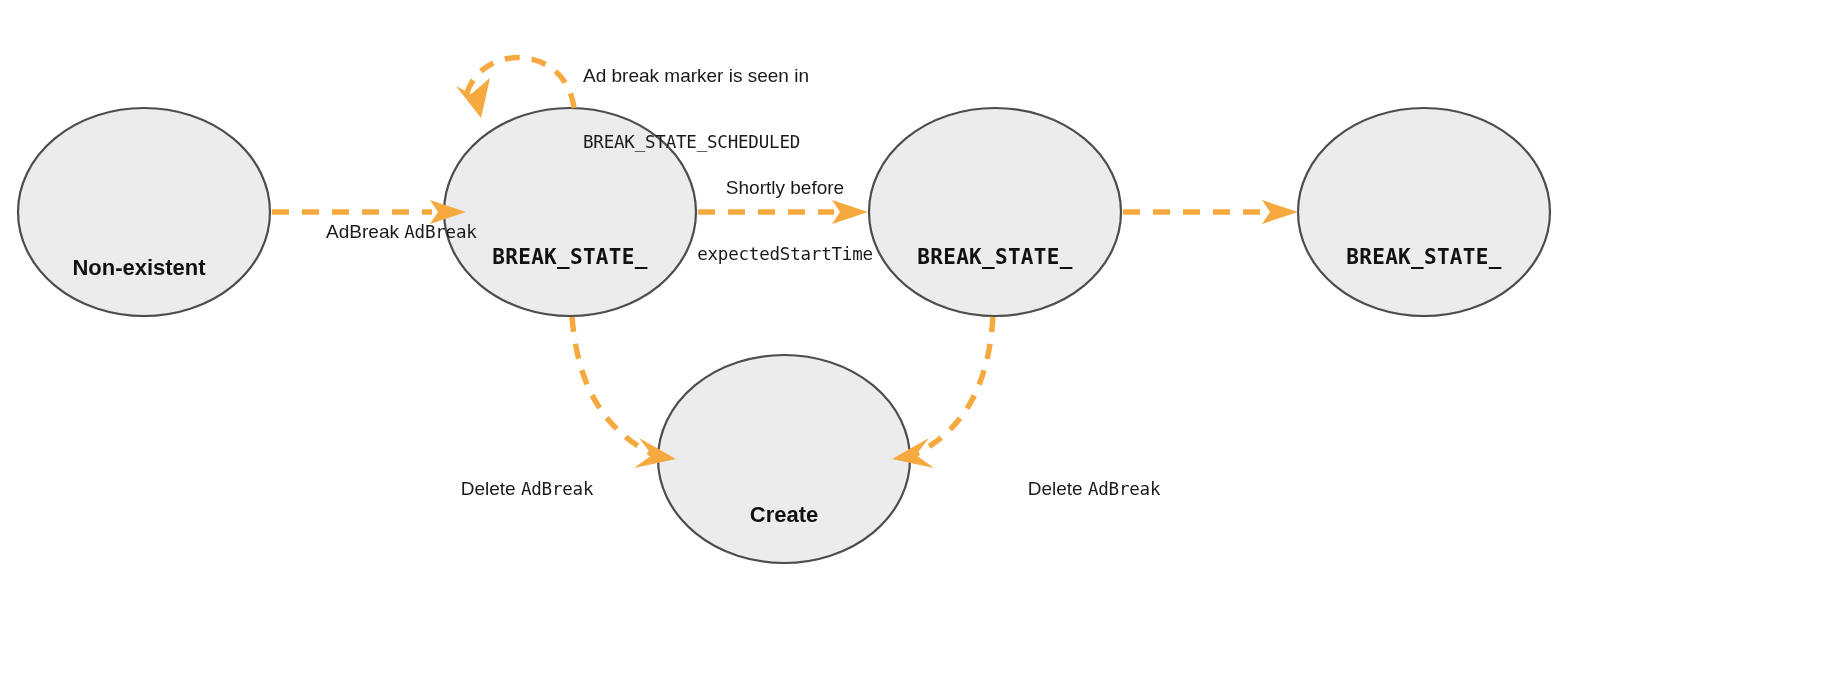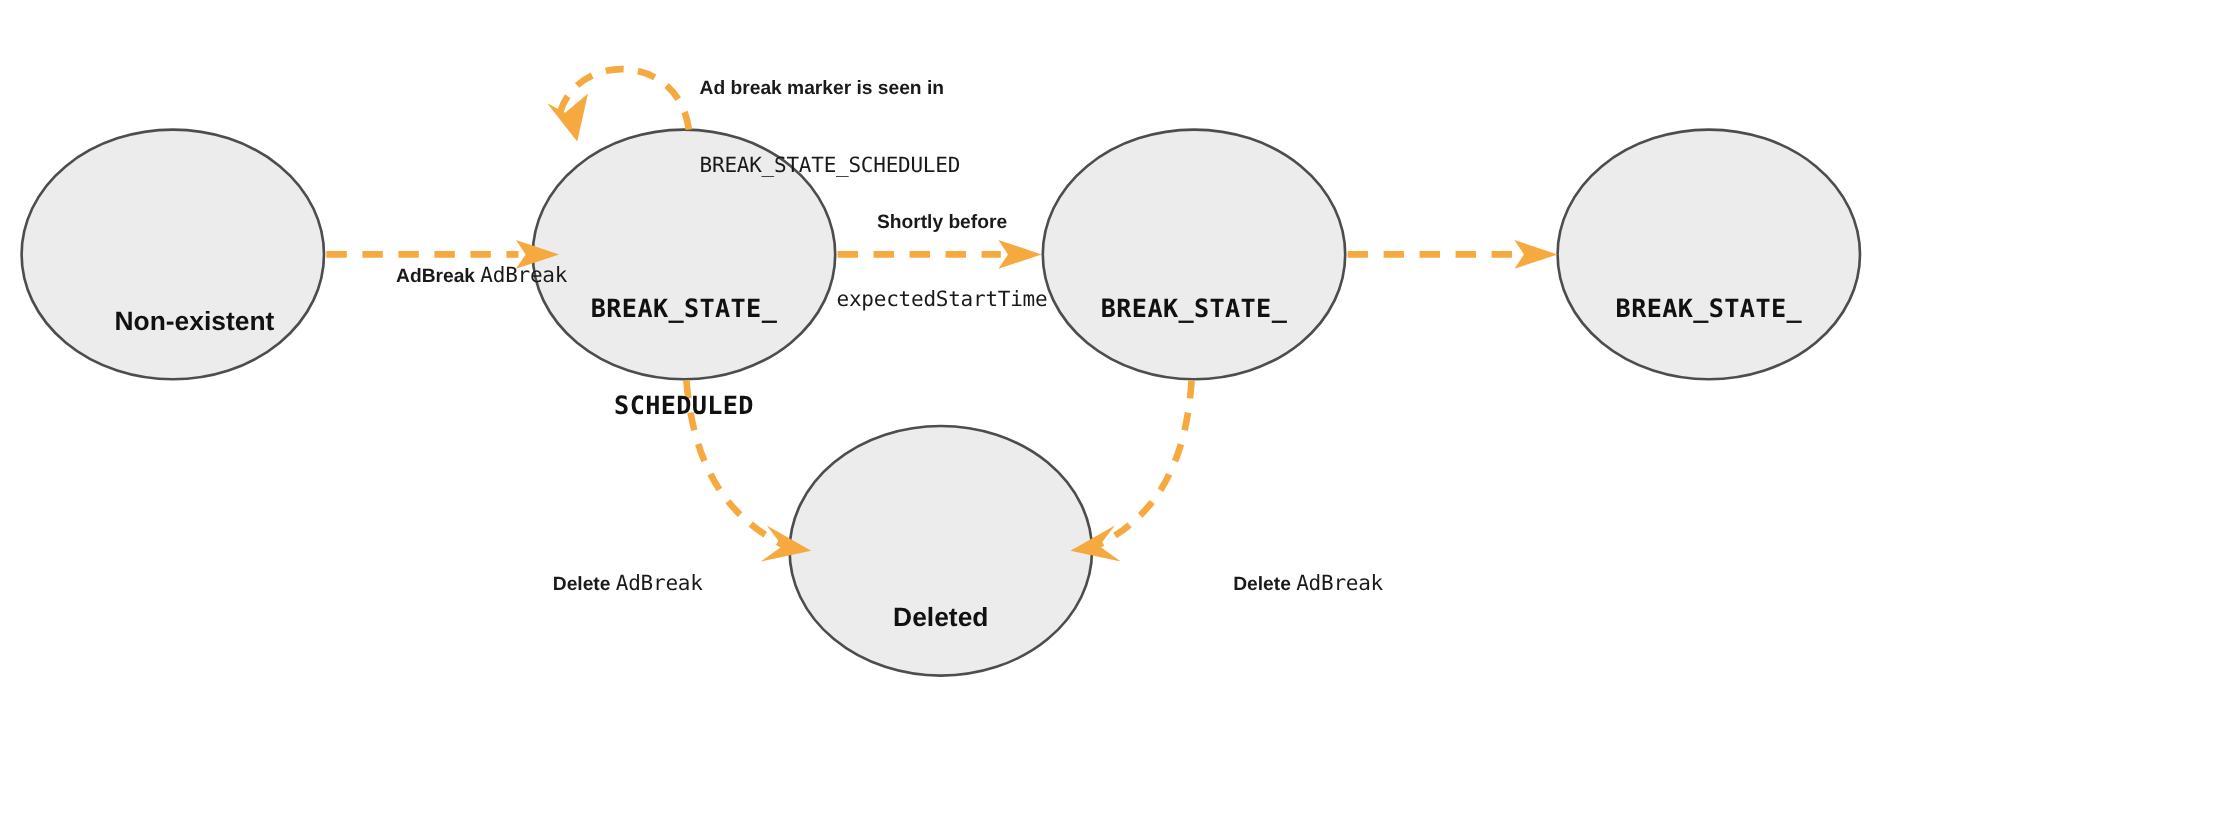--- a/index.html
+++ b/index.html
@@ -67,22 +67,22 @@
   }
   .edge-label {
     position: absolute;
     color: #1a1a1a;
     line-height: 1.34;
     white-space: pre;
     pointer-events: none;
   }
   .edge-label .prose {
     font-family: "Liberation Sans", sans-serif;
-    font-weight: 700;
-    font-size: 16px;
+    font-weight: 400;
+    font-size: 19px;
   }
   .edge-label .code {
     font-family: "DejaVu Sans Mono", "Liberation Mono", monospace;
     font-weight: 400;
     font-size: 17.5px;
     letter-spacing: -0.2px;
   }
   .lbl-line { display: block; }
   .lbl-center { text-align: center; }
   .lbl-left { text-align: left; }
@@ -124,39 +124,38 @@
       <path class="edge-path short-dash" d="M 572 317 C 578 392, 608 432, 654 455"></path>
       <polygon class="arrow-head" points="639,438 676,459 634,468 652,455"></polygon>
     </g>
 
     <g>
       <path class="edge-path short-dash" d="M 993 317 C 988 392, 960 432, 914 455"></path>
       <polygon class="arrow-head" points="929,438 892,459 934,468 916,455"></polygon>
     </g>
   </svg>
 
-  <div class="node-label sans" style="left:37px; top:197px; width:250px;">
+  <div class="node-label sans" style="left:14px; top:197px; width:250px;">
     <span class="lbl-line">Non-existent</span>
   </div>
 
   <div class="node-label mono" style="left:445px; top:189px; width:250px;">
     <span class="lbl-line">BREAK_STATE_</span>
-    <span class="lbl-line">SCHEDULED</span>
   </div>
 
   <div class="node-label mono" style="left:870px; top:189px; width:250px;">
     <span class="lbl-line">BREAK_STATE_</span>
   </div>
 
   <div class="node-label mono" style="left:1299px; top:189px; width:250px;">
     <span class="lbl-line">BREAK_STATE_</span>
   </div>
 
   <div class="node-label sans" style="left:659px; top:444px; width:250px;">
-    <span class="lbl-line">Deleted</span>
+    <span class="lbl-line">Create</span>
   </div>
 
   <div class="edge-label lbl-center" style="left:283px; top:155px; width:210px;">
     <span class="lbl-line">
       <span class="prose">AdBreak </span><span class="code">AdBreak</span>
     </span>
   </div>
 
   <div class="edge-label lbl-left" style="left:583px; top:20px; width:320px;">
     <span class="lbl-line prose">Ad break marker is seen in</span>

